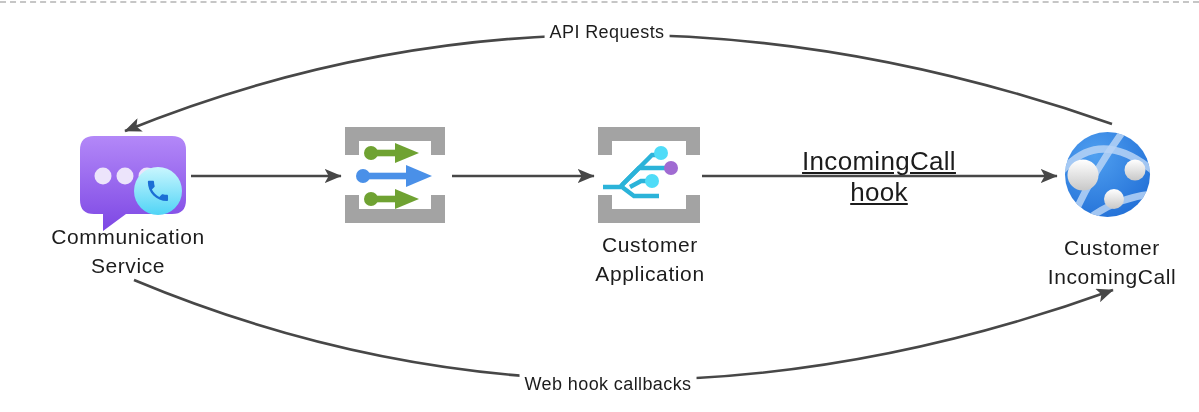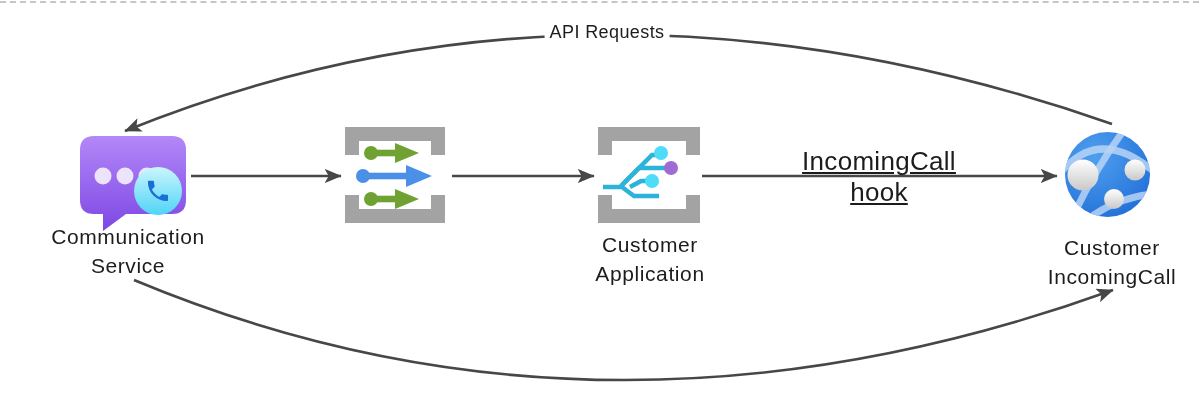--- a/index.html
+++ b/index.html
@@ -152,20 +152,21 @@
       <g>
         <circle cx="1083" cy="175" r="15.5" fill="url(#nodeGrad)"></circle>
         <circle cx="1135" cy="170" r="10.5" fill="url(#nodeGrad)"></circle>
         <circle cx="1114" cy="199" r="10" fill="url(#nodeGrad)"></circle>
       </g>
     </g>
   </svg>
 
   <div class="lbl arc-lbl" style="left:607px;top:20px">API Requests</div>
 
+  <div class="lbl arc-lbl" style="left:608px;top:372px">Web hook callbacks</div>
 
   <div class="lbl edge-lbl" style="left:879px;top:146px">
     <div>IncomingCall</div>
     <div>hook</div>
   </div>
 
   <div class="lbl" style="left:128px;top:222px">
     <div>Communication</div>
     <div>Service</div>
   </div>

